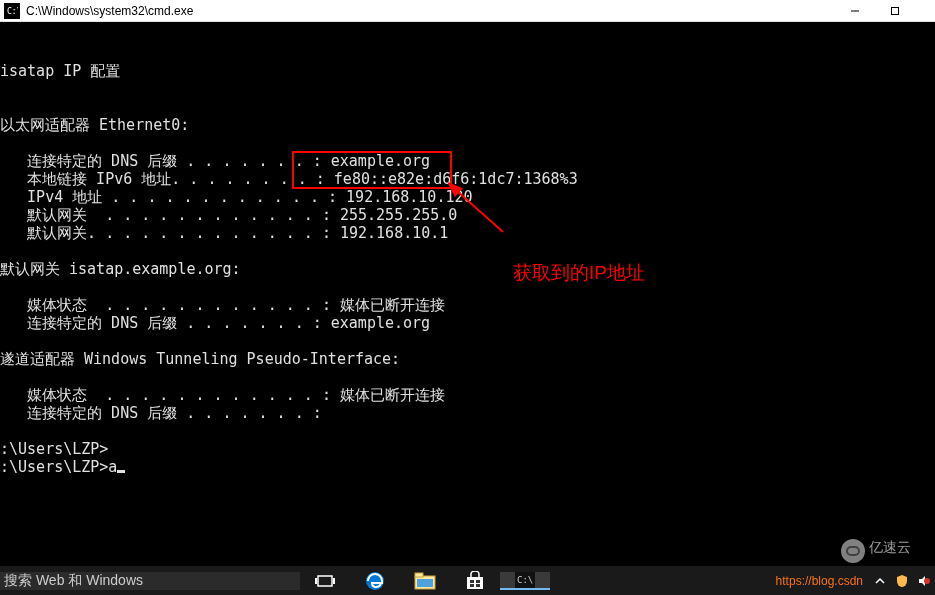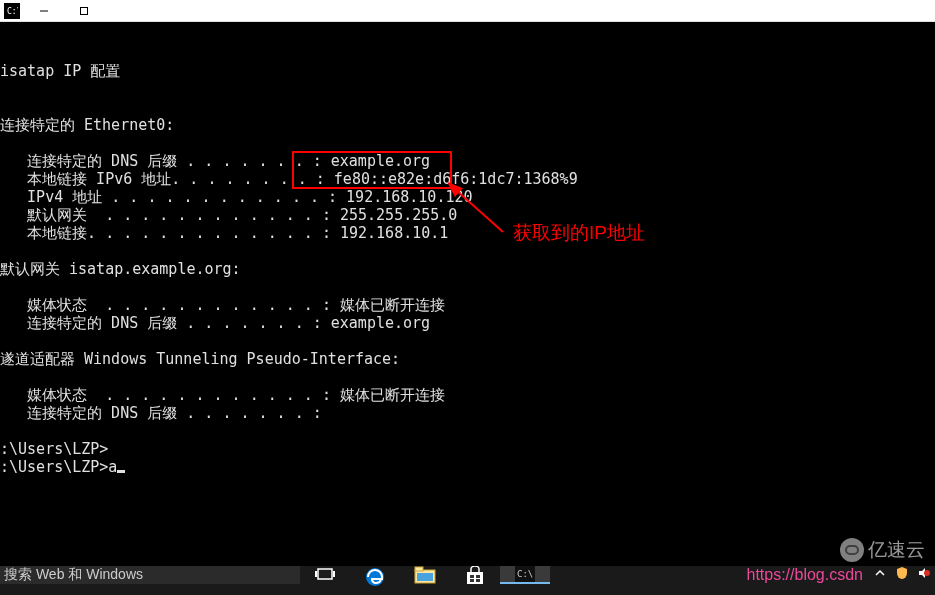--- a/index.html
+++ b/index.html
@@ -61,38 +61,39 @@
       position: absolute;
       pointer-events: none;
     }
     .hl-label {
       position: absolute;
       color: #ff0000;
       font-family: "SimSun", "NSimSun", sans-serif;
       font-size: 19px;
       font-weight: normal;
       pointer-events: none;
+      margin-top: 40px;
     }
     .cursor {
       display: inline-block;
       width: 8px;
       height: 3px;
       background: #e0e0e0;
       vertical-align: baseline;
       margin-bottom: -1px;
     }
     .taskbar {
       position: absolute;
       bottom: 0;
       left: 0;
       right: 0;
       height: 29px;
       background: #1a1a1a;
       display: flex;
-      align-items: flex-start;
+      align-items: center;
       color: #fff;
       font-size: 14px;
     }
     .search-box {
       width: 300px;
       background: #2b2b2b;
       display: flex;
       align-items: center;
       padding: 0 4px;
       color: #ccc;
@@ -105,48 +106,47 @@
       display: flex;
       align-items: center;
       justify-content: center;
     }
     .task-item.active {
       background: #3a3a3a;
       border-bottom: 2px solid #76b9ed;
     }
     .task-spacer { flex: 1; }
     .csdn-url {
-      color: #ec4899;
-      font-size: 16px;
+      color: #f97316;
+      font-size: 12px;
       display: flex;
       align-items: center;
       padding-right: 6px;
     }
     .tray {
       display: flex;
       align-items: center;
       gap: 4px;
       padding: 0 2px;
     }
     .tray-icon {
       width: 18px;
       display: flex;
       align-items: center;
       justify-content: center;
       font-size: 11px;
     }
     .watermark {
       position: absolute;
-      right: 10px;
+      right: 24px;
       bottom: 32px;
       color: rgba(255,255,255,0.6);
       font-family: "Microsoft YaHei", sans-serif;
-      font-size: 19px;
-      display: flex;
-      align-items: center;
+      font-size: 14px;
+      display: flex;
       gap: 4px;
     }
     .watermark-circle {
       width: 24px;
       height: 24px;
       border-radius: 50%;
       background: rgba(255,255,255,0.5);
       display: flex;
       align-items: center;
       justify-content: center;
@@ -162,47 +162,48 @@
 </head>
 <body>
 
 <div class="titlebar">
   <span class="titlebar-icon">
     <svg viewBox="0 0 12 12">
         <rect width="12" height="12" fill="#000"></rect>
         <text x="1" y="9" font-size="8" fill="#fff" font-family="monospace">C:\</text>
       </svg>
   </span>
+  <span class="titlebar-title">C:\Windows\system32\cmd.exe</span>
   <div class="win-controls">
     <div class="win-btn">
       <svg width="10" height="10" viewBox="0 0 10 10">
           <line x1="1" y1="5" x2="9" y2="5" stroke="#000" stroke-width="1"></line>
         </svg>
     </div>
     <div class="win-btn">
       <svg width="10" height="10" viewBox="0 0 10 10">
           <rect x="1.5" y="1.5" width="7" height="7" fill="none" stroke="#000" stroke-width="1"></rect>
         </svg>
     </div>
     <div class="win-btn" style="width:20px;"></div>
   </div>
 </div>
 
 <div class="cmd-body">
 <span></span>
 <span>isatap IP 配置</span>
 <span></span>
 <span></span>
-<span>连接特定的 Ethernet0:</span>
+<span>以太网适配器 Ethernet0:</span>
 <span></span>
 <span>   连接特定的 DNS 后缀 . . . . . . . : example.org</span>
-<span>   本地链接 IPv6 地址. . . . . . . . : fe80::e82e:d6f6:1dc7:1368%9</span>
+<span>   本地链接 IPv6 地址. . . . . . . . : fe80::e82e:d6f6:1dc7:1368%3</span>
 <span>   IPv4 地址 . . . . . . . . . . . . : 192.168.10.120</span>
 <span>   默认网关  . . . . . . . . . . . . : 255.255.255.0</span>
-<span>   本地链接. . . . . . . . . . . . . : 192.168.10.1</span>
+<span>   默认网关. . . . . . . . . . . . . : 192.168.10.1</span>
 <span></span>
 <span>默认网关 isatap.example.org:</span>
 <span></span>
 <span>   媒体状态  . . . . . . . . . . . . : 媒体已断开连接</span>
 <span>   连接特定的 DNS 后缀 . . . . . . . : example.org</span>
 <span></span>
 <span>遂道适配器 Windows Tunneling Pseudo-Interface:</span>
 <span></span>
 <span>   媒体状态  . . . . . . . . . . . . : 媒体已断开连接</span>
 <span>   连接特定的 DNS 后缀 . . . . . . . :</span>

